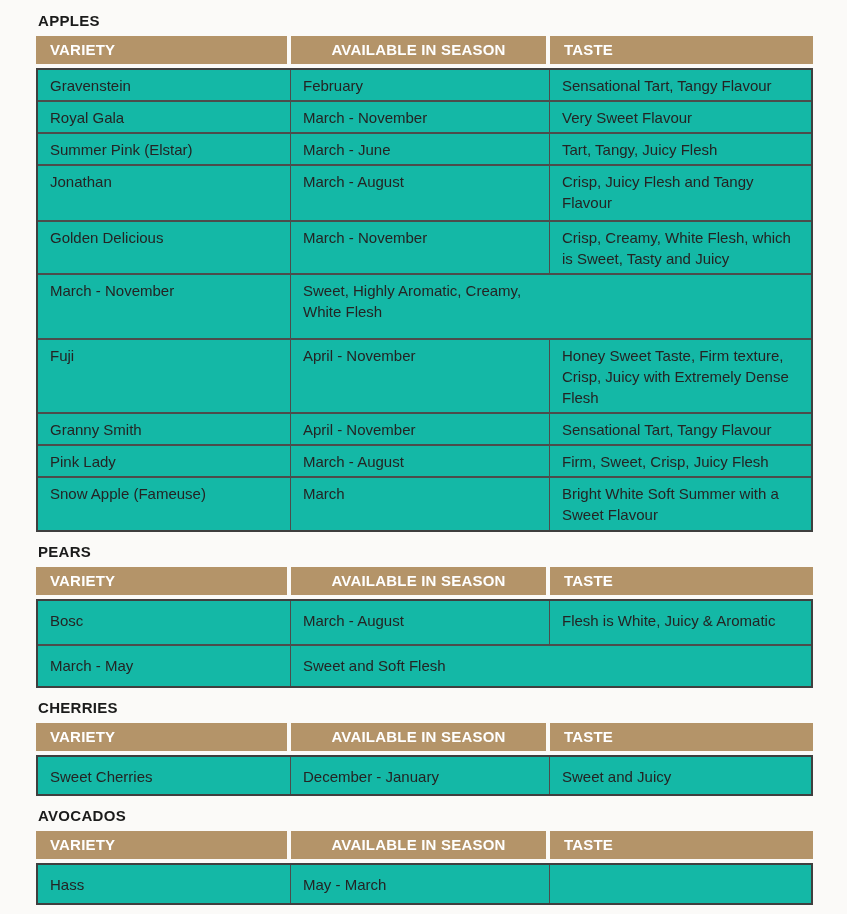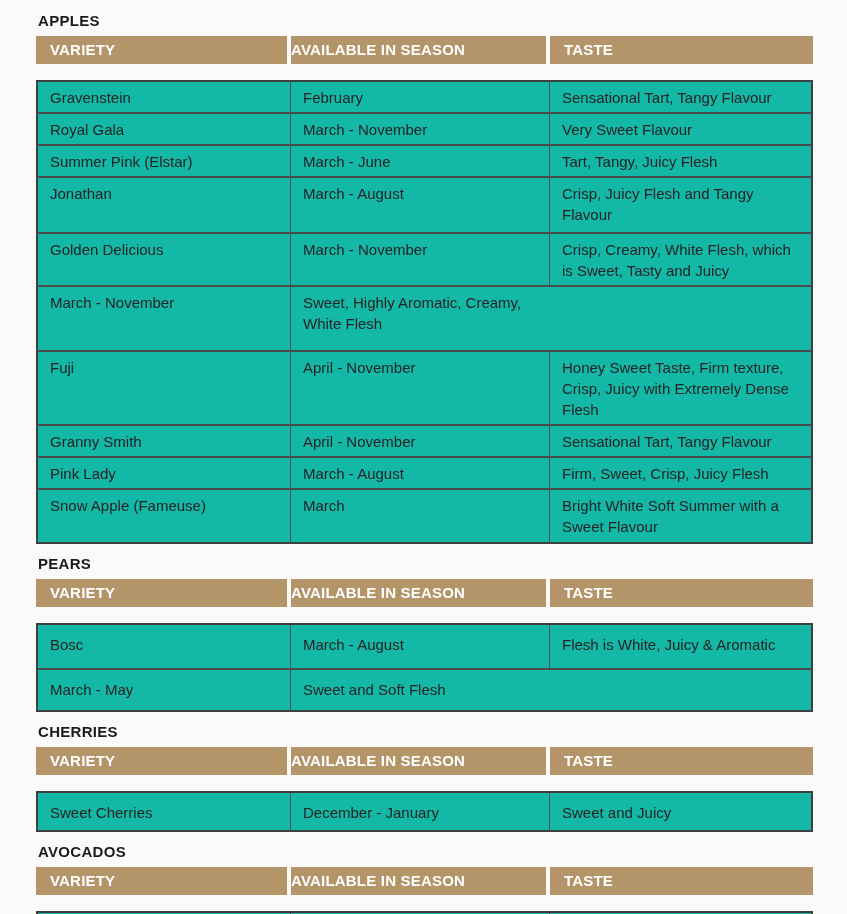--- a/index.html
+++ b/index.html
@@ -22,37 +22,37 @@
     font-size: 15px;
     font-weight: bold;
     color: #1b1b1b;
     letter-spacing: 0.3px;
     margin: 0 0 7px 2px;
   }
   
   .thead {
     display: grid;
     grid-template-columns: 255px 259px 263px;
-    margin-bottom: 16px;
+    margin-bottom: 4px;
     border-radius: 10px;
   }
   .th {
     background: #b49469;
     color: #ffffff;
     font-weight: bold;
     font-size: 15px;
     height: 28px;
     line-height: 28px;
     padding-left: 14px;
     box-sizing: border-box;
     letter-spacing: 0.2px;
     white-space: nowrap;
     overflow: hidden;
   }
-  .th.c2 { text-align: left; padding-left: 0; }
+  .th.c2 { text-align: center; padding-left: 0; }
   .th:not(:last-child) { border-right: 4px solid #fbfaf8; }
   
   .tbody {
     border: 2px solid #3f3f3f;
     background: #14b8a6;
   }
   .trow {
     display: grid;
     grid-template-columns: 253px 259px 261px;
   }

